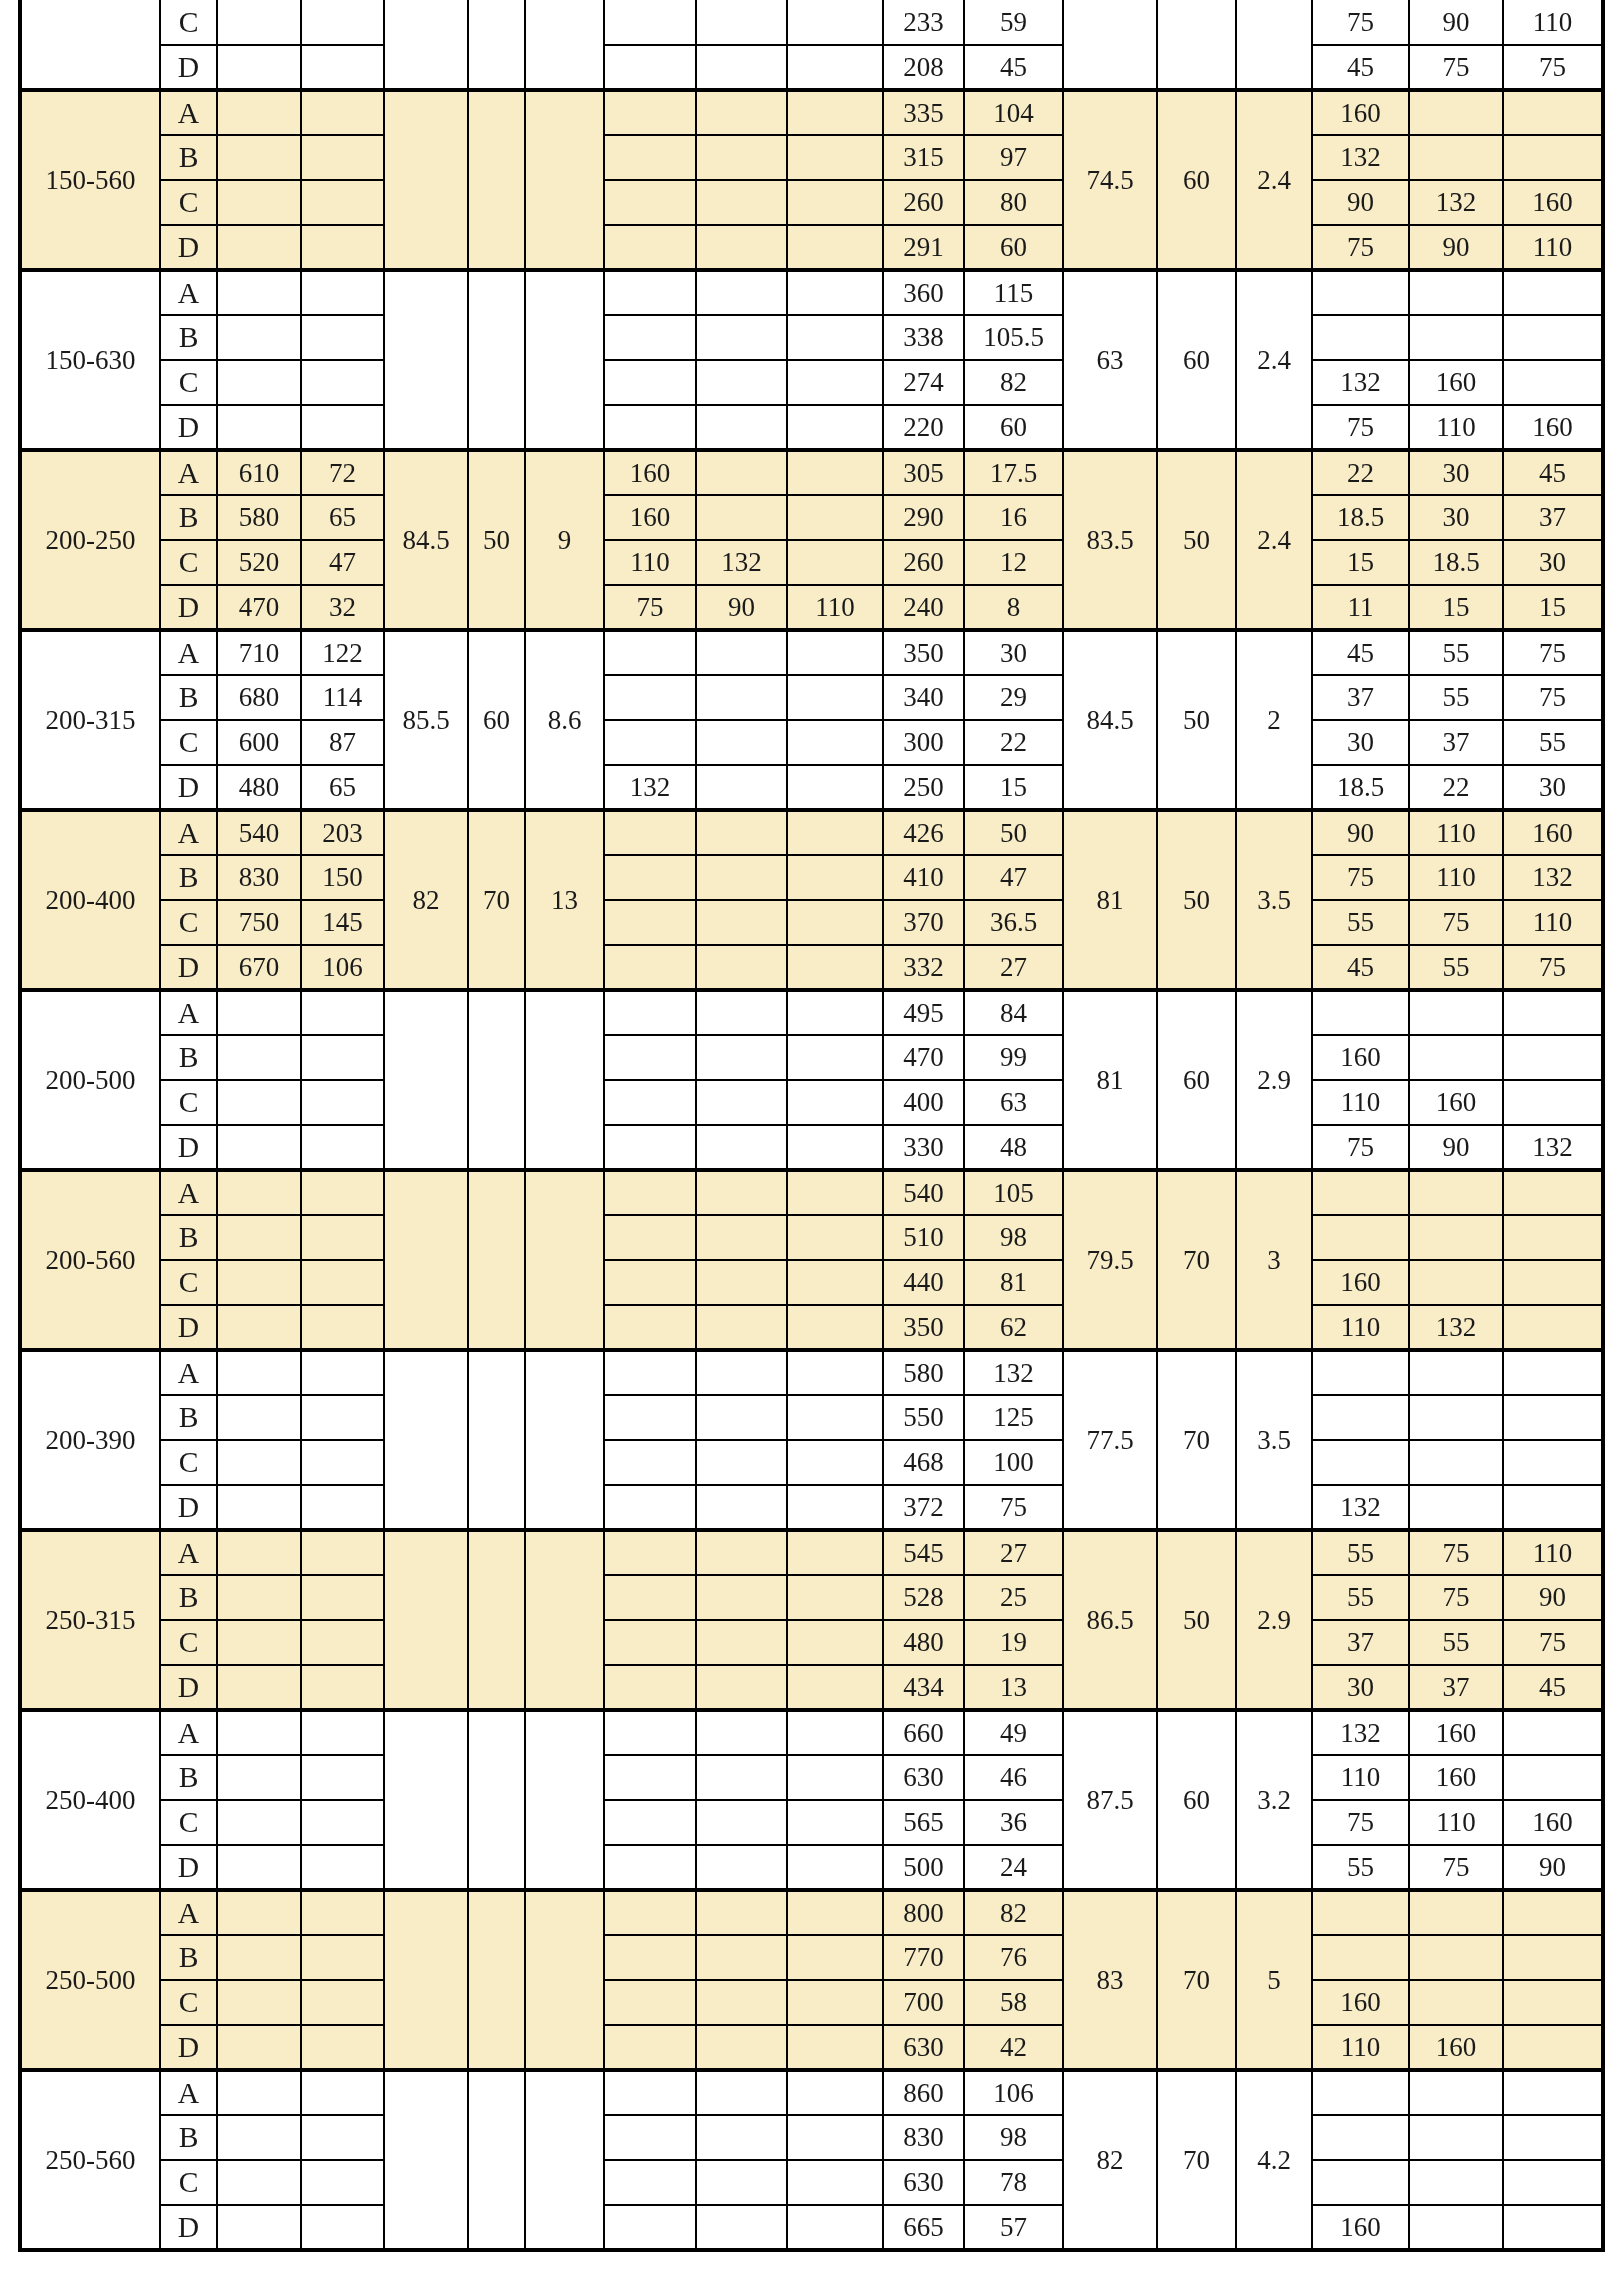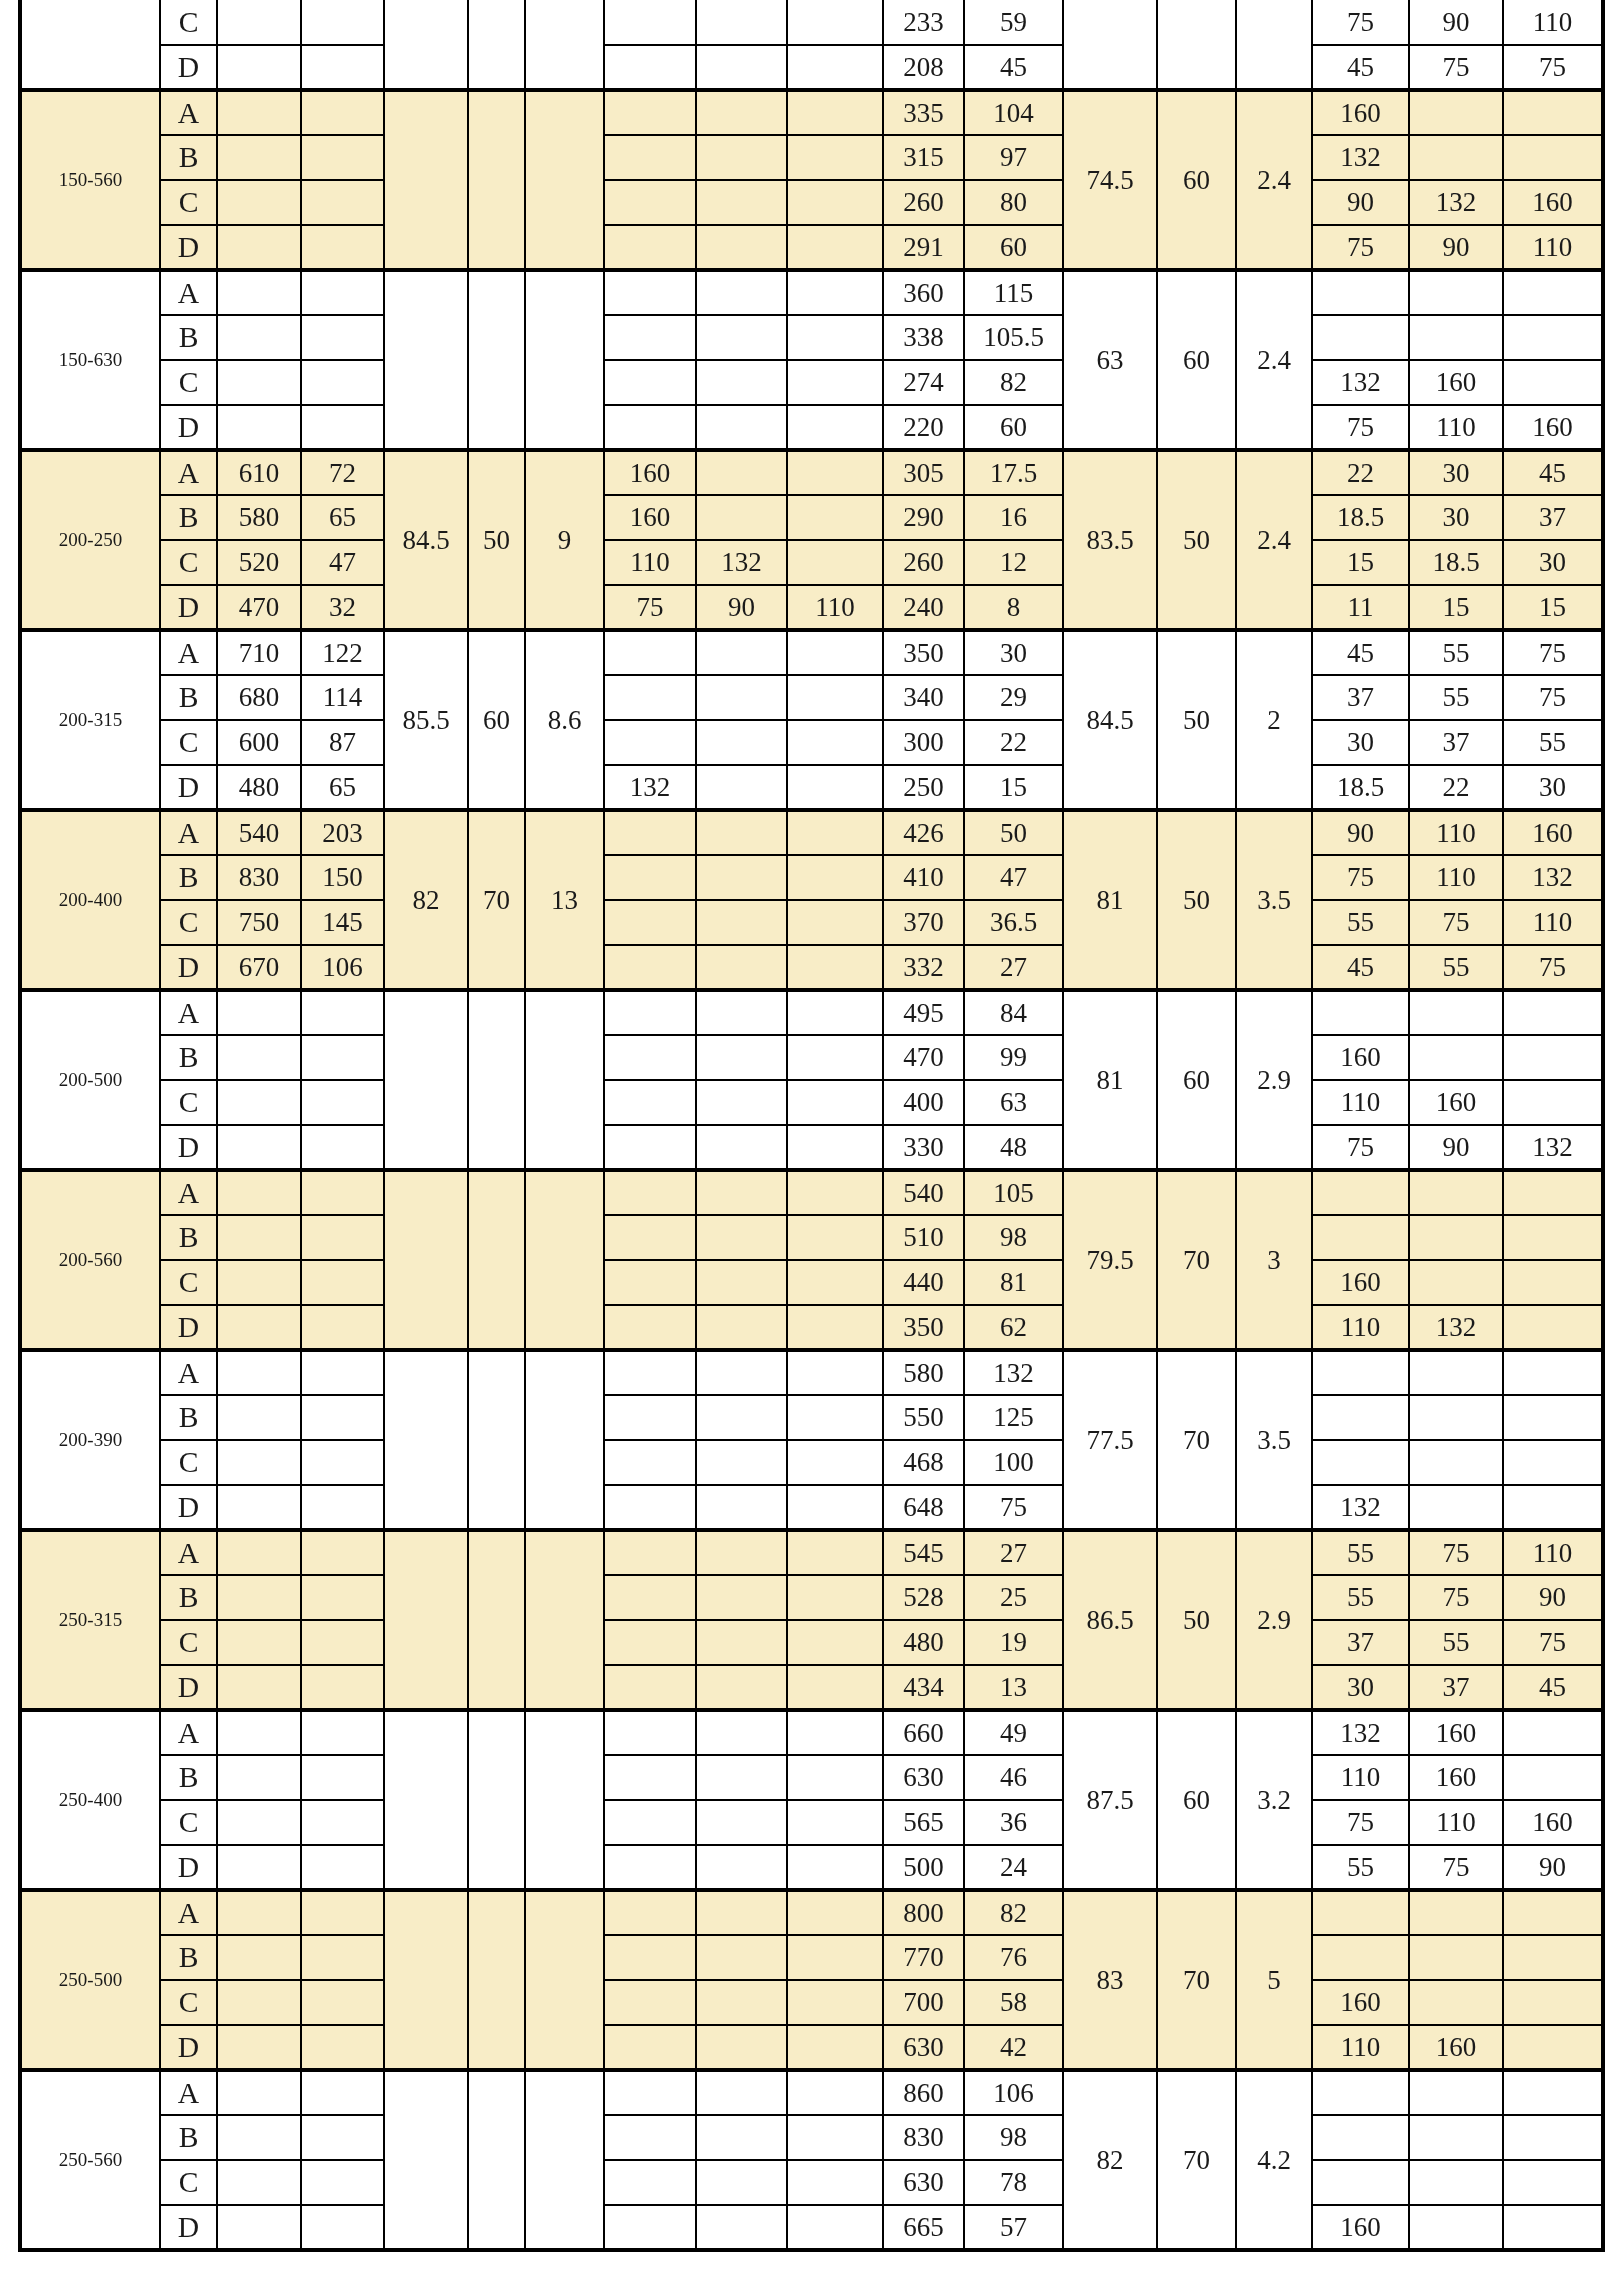--- a/index.html
+++ b/index.html
@@ -33,21 +33,21 @@
     vertical-align: middle;
     font-size: 27px;
     color: var(--ink, #1a1a1a);
     overflow: hidden;
     white-space: nowrap;
   }
   table.spec tr.blocktop td { border-top: 4.5px solid var(--grid, #000); }
   table.spec tr.cuttop td { border-top: 0; }
   table.spec tr.shaded td { background: var(--shaded-bg, #F8EDC7); }
   table.spec td.letter { font-size: 29.6px; }
-  table.spec td.model { font-size: 19px; }
+  table.spec td.model { font-size: 27px; }
   
   col.c1 { width: 140px; }
   col.c2 { width: 57px; }
   col.c3 { width: 84px; }
   col.c4 { width: 83px; }
   col.c5 { width: 84px; }
   col.c6 { width: 57px; }
   col.c7 { width: 79px; }
   col.c8 { width: 92px; }
   col.c9 { width: 91px; }
@@ -578,21 +578,21 @@
         <td></td>
         <td></td>
       </tr>
       <tr class="">
         <td class="letter">D</td>
         <td></td>
         <td></td>
         <td></td>
         <td></td>
         <td></td>
-        <td>648</td>
+        <td>372</td>
         <td>75</td>
         <td>132</td>
         <td></td>
         <td></td>
       </tr>
       <tr class="shaded blocktop">
         <td rowspan="4" class="model">250-315</td>
         <td class="letter">A</td>
         <td></td>
         <td></td>

